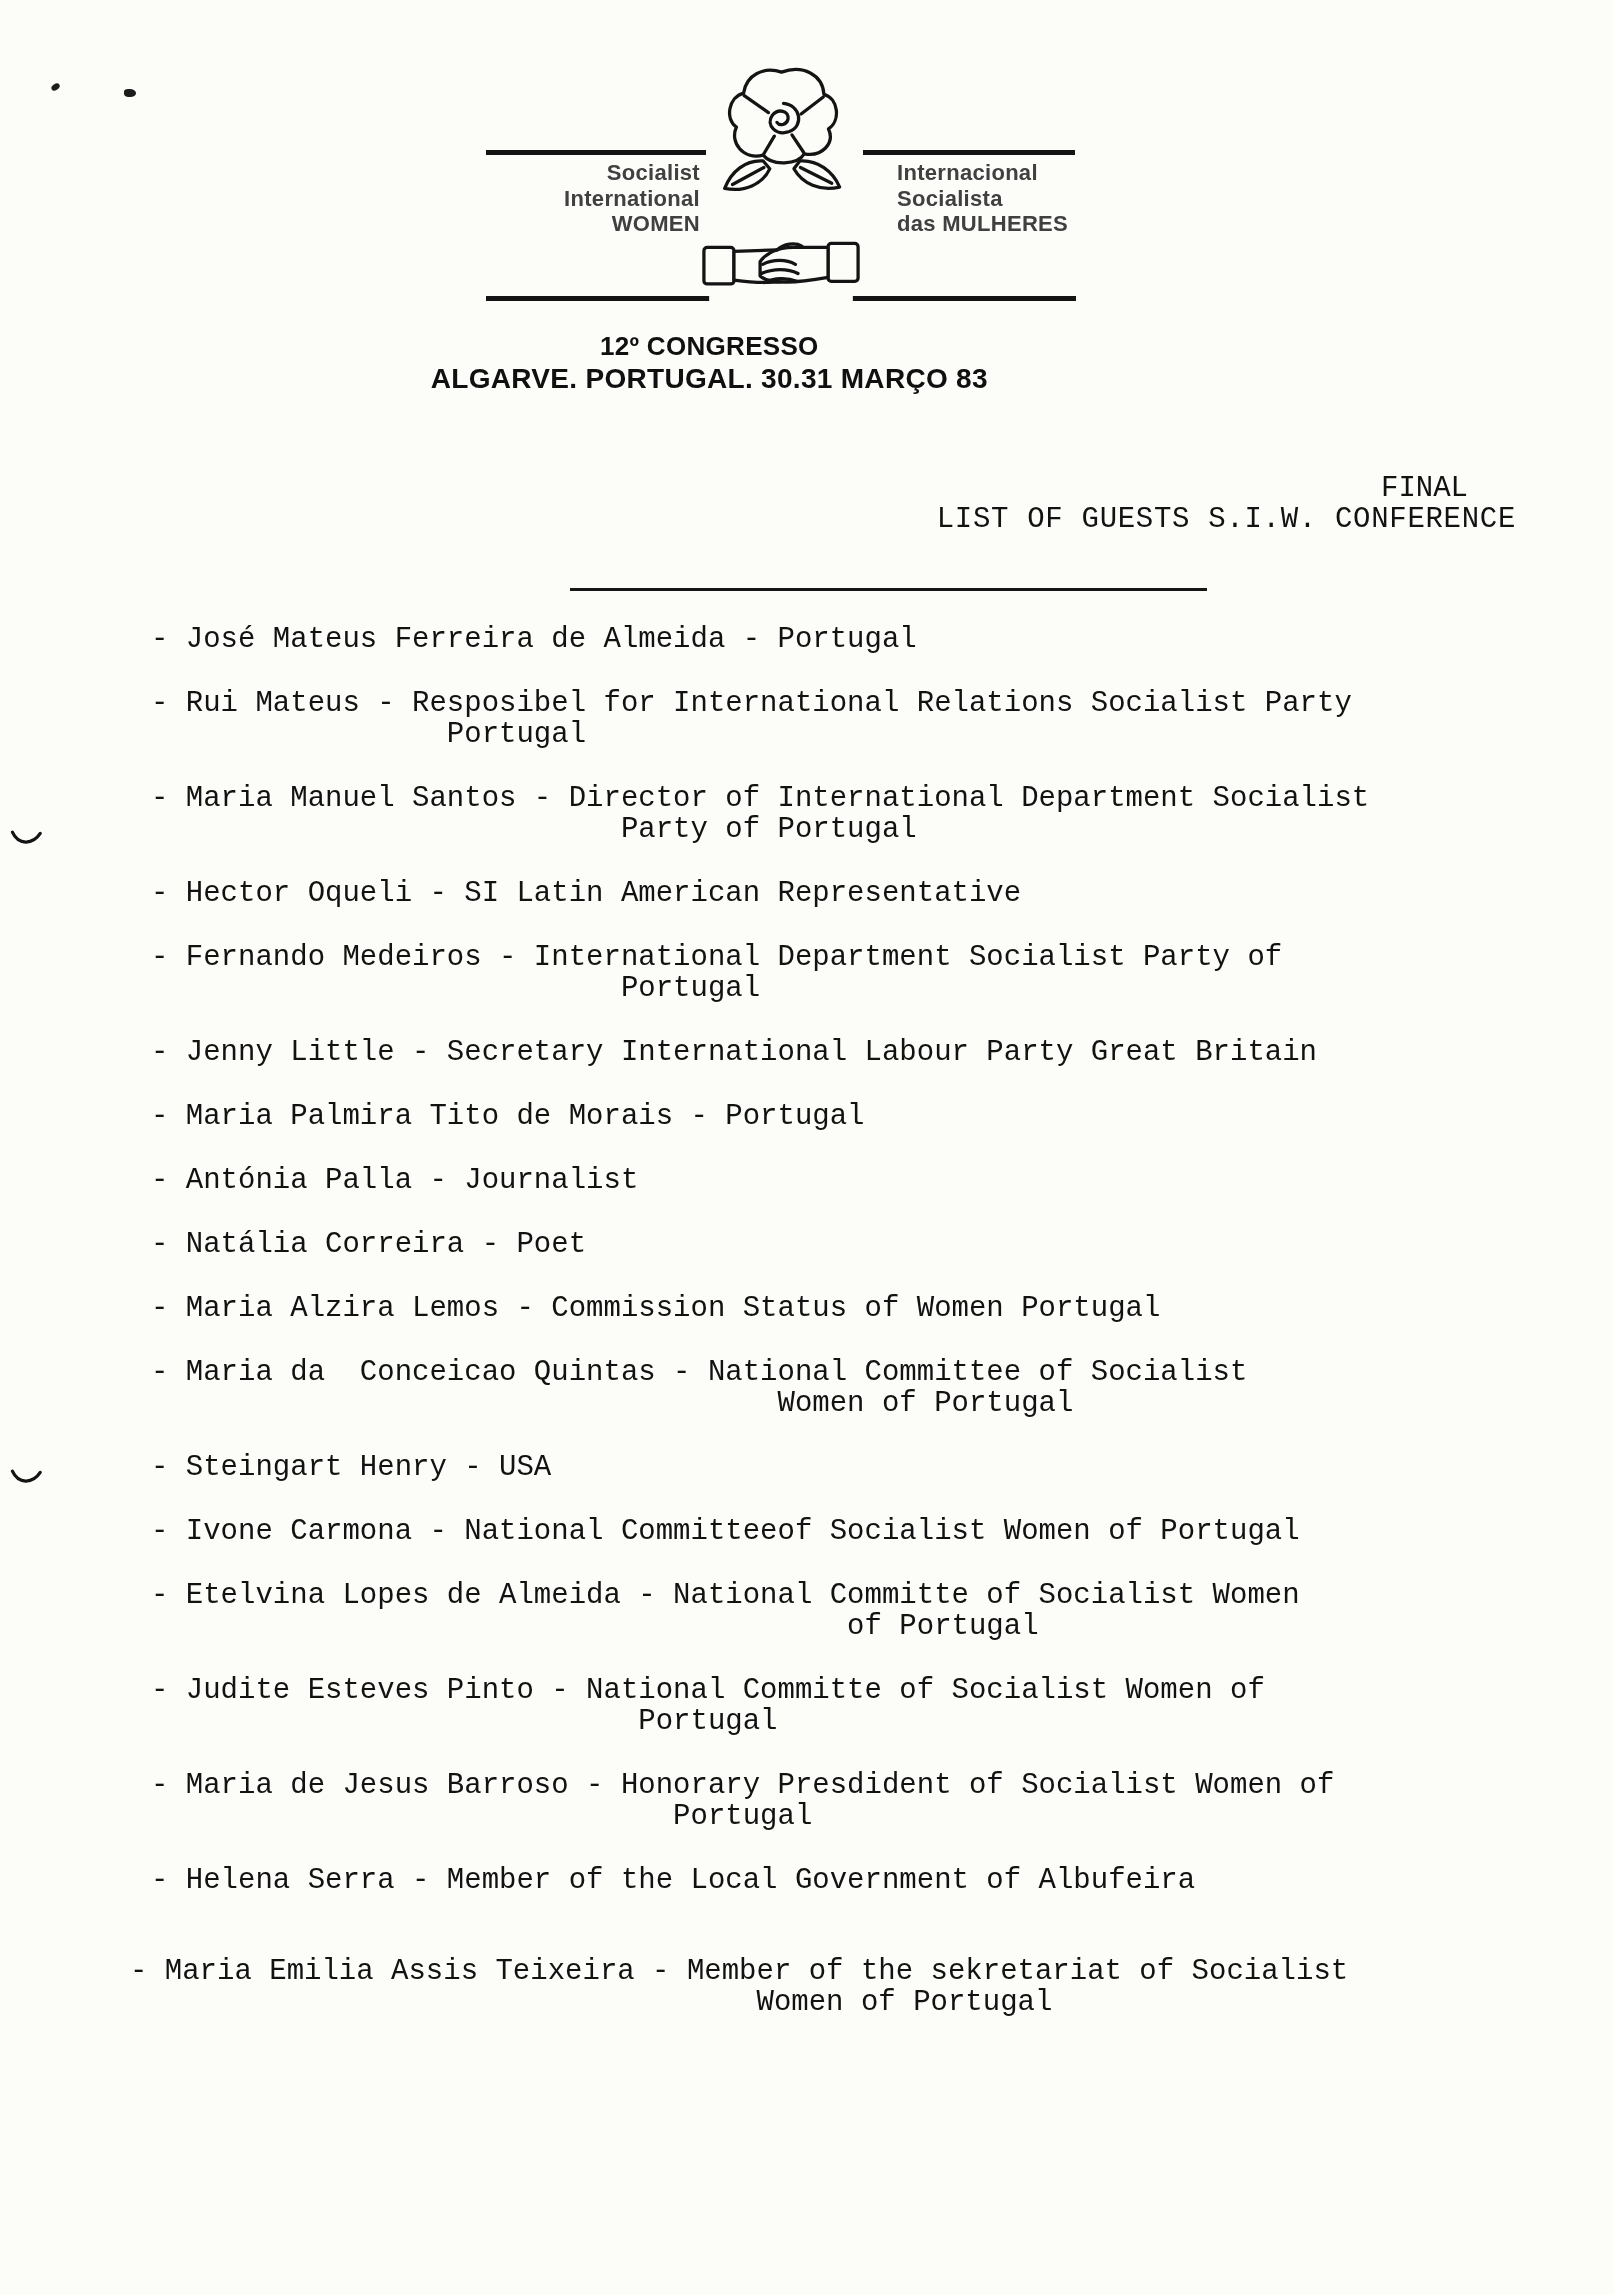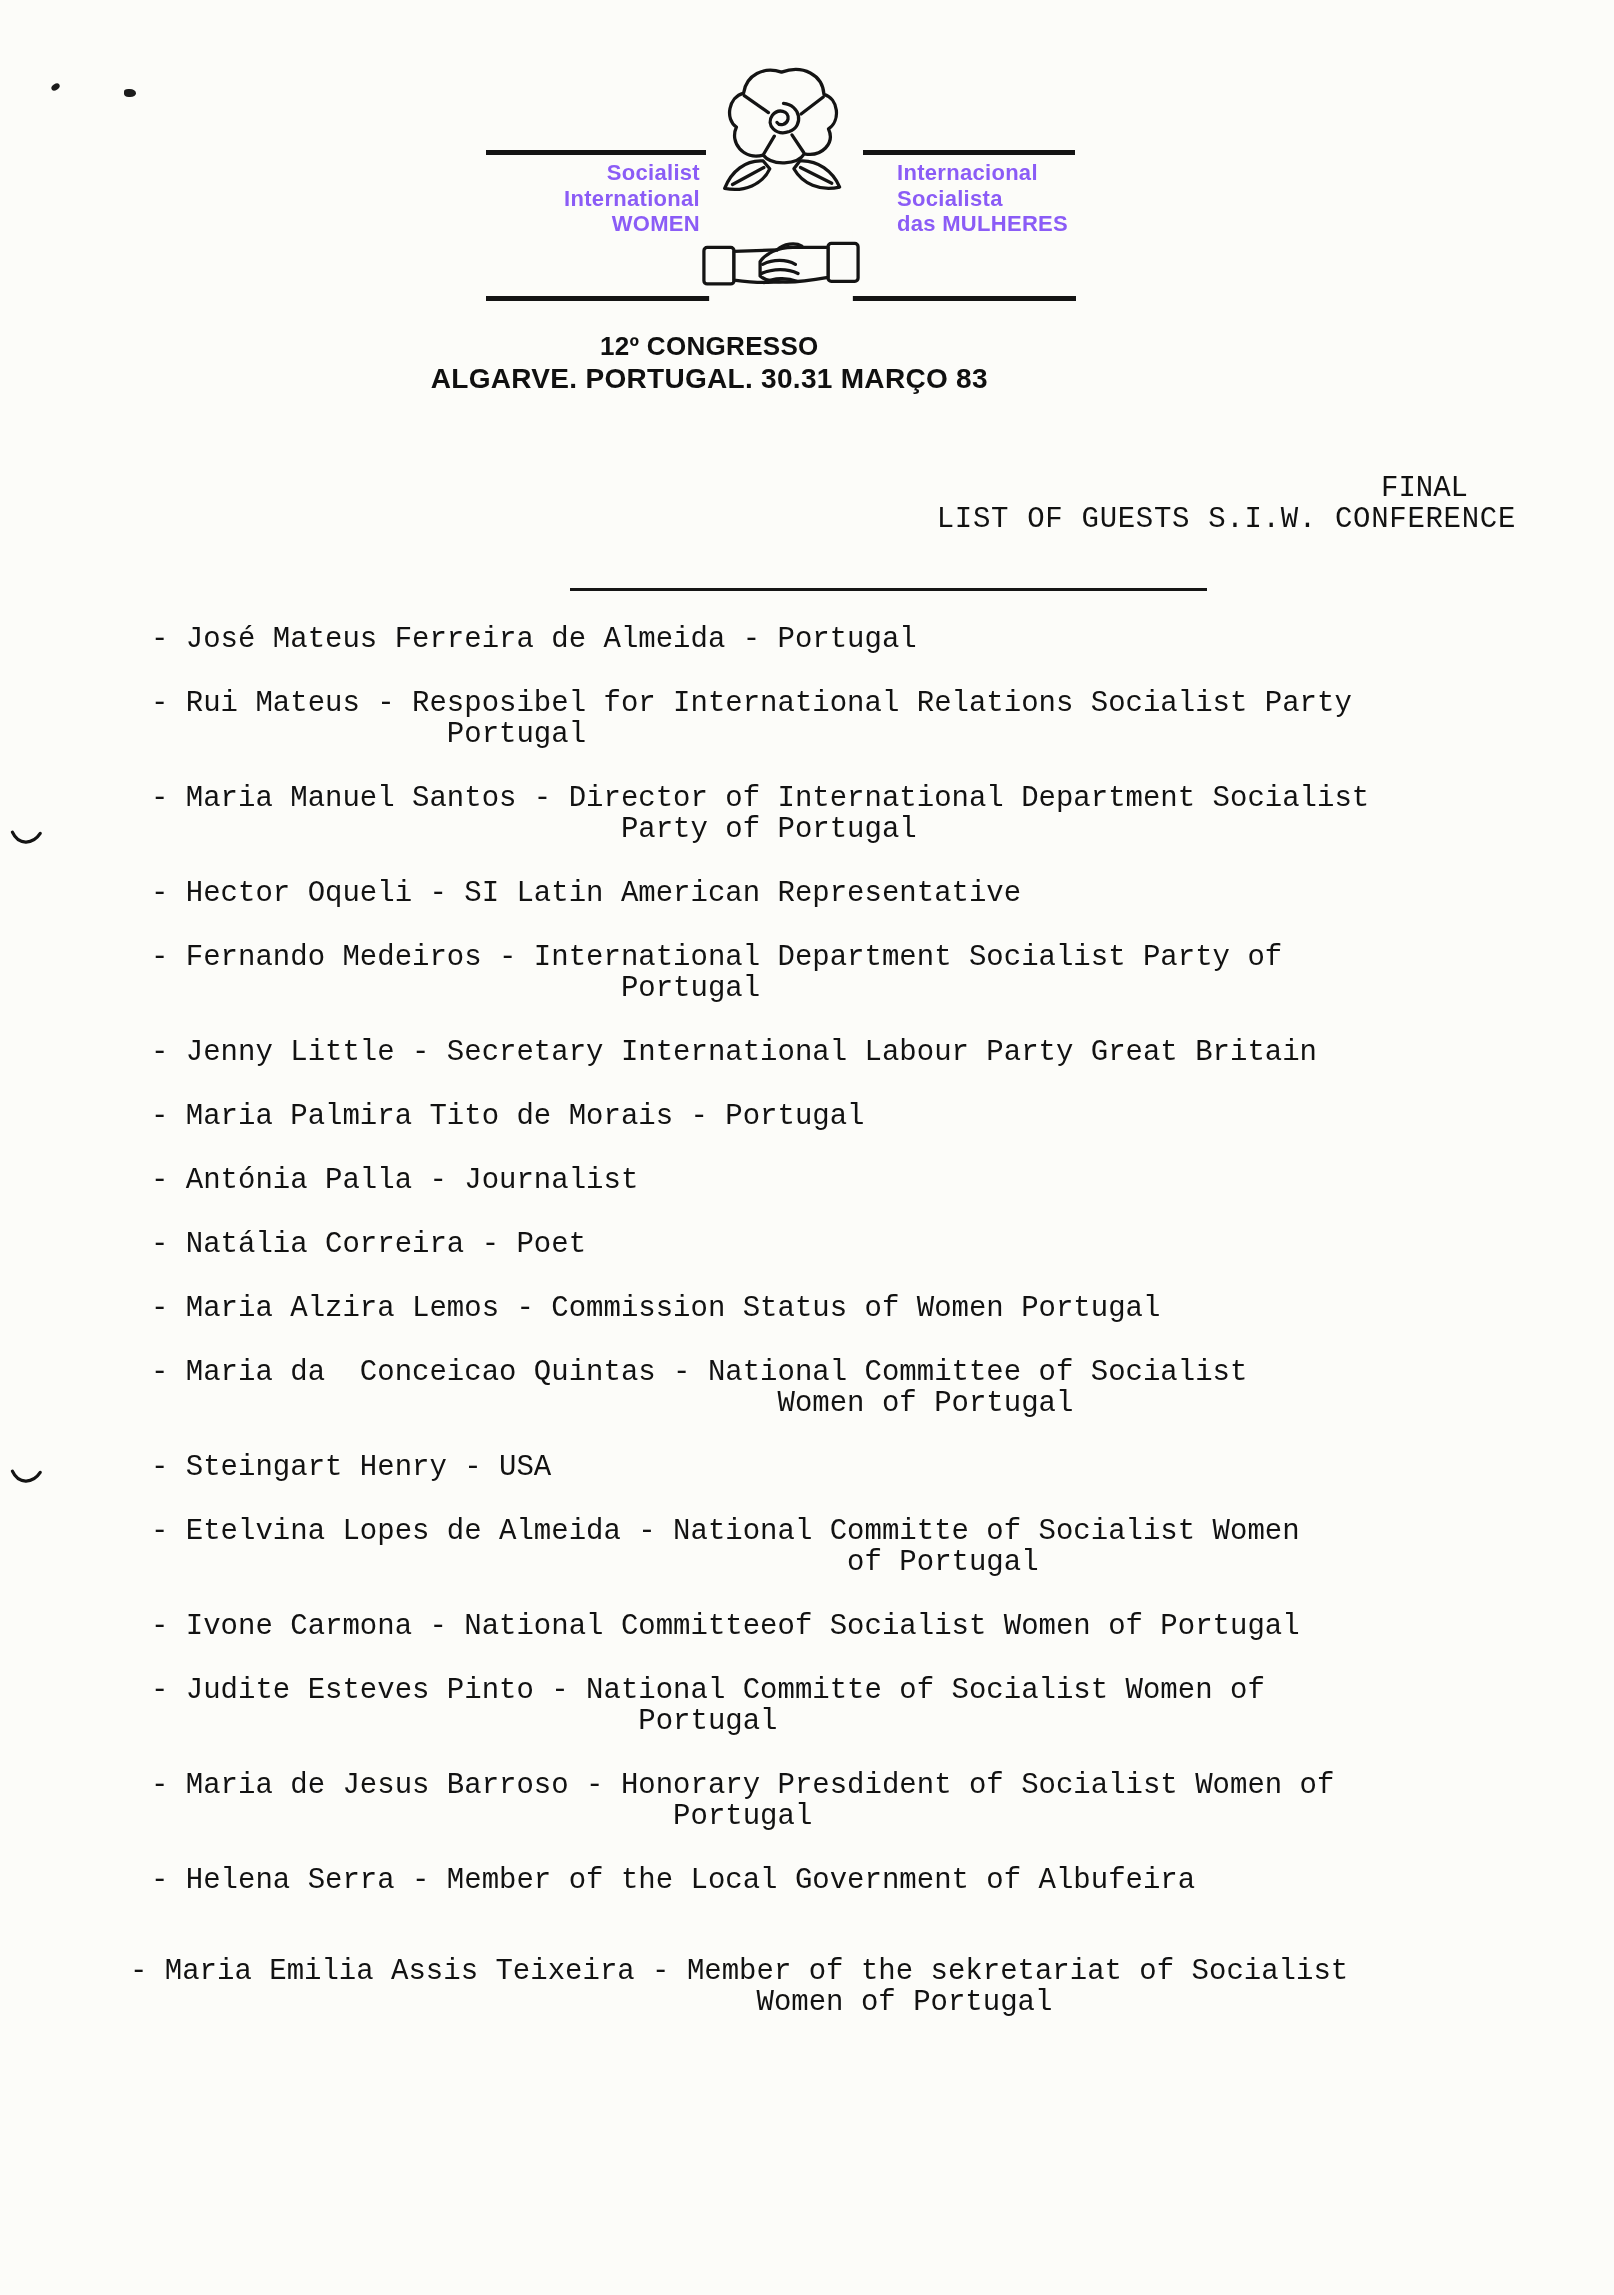--- a/index.html
+++ b/index.html
@@ -27,21 +27,21 @@
   .rule { position: absolute; background: #141414; height: 4.6px; }
   .rule-top-left  { left: 0;    top: 87px; width: 220px; }
   .rule-top-right { left: 377px; top: 87px; width: 212px; }
   .rule-bottom    { left: 0;    top: 233px; width: 590px; }
   .rose { position: absolute; left: 220px; top: 0; }
   .handshake { position: absolute; left: 214px; top: 149px; }
   .logo-text {
     position: absolute; top: 97px;
     font-family: "Liberation Sans", sans-serif;
     font-weight: bold; font-size: 22px; line-height: 25.5px;
-    color: #8b5cf6; letter-spacing: 0.3px;
+    color: #404040; letter-spacing: 0.3px;
   }
   .logo-text-left  { left: 0; width: 214px; text-align: right; }
   .logo-text-right { left: 411px; width: 178px; text-align: left; }
 
   
   .congress {
     position: absolute; left: 0; top: 331px; width: 1458px;
     text-align: center;
     font-family: "Liberation Sans", sans-serif;
     font-weight: bold; color: #101010;
@@ -175,27 +175,27 @@
         <div class="mono-line">- Maria Alzira Lemos - Commission Status of Women Portugal</div>
       </div>
       <div class="guest-entry">
         <div class="mono-line">- Maria da  Conceicao Quintas - National Committee of Socialist</div>
         <div class="mono-line">                                    Women of Portugal</div>
       </div>
       <div class="guest-entry">
         <div class="mono-line">- Steingart Henry - USA</div>
       </div>
       <div class="guest-entry">
+        <div class="mono-line">- Ivone Carmona - National Committeeof Socialist Women of Portugal</div>
+      </div>
+      <div class="guest-entry">
         <div class="mono-line">- Etelvina Lopes de Almeida - National Committe of Socialist Women</div>
         <div class="mono-line">                                        of Portugal</div>
       </div>
       <div class="guest-entry">
-        <div class="mono-line">- Ivone Carmona - National Committeeof Socialist Women of Portugal</div>
-      </div>
-      <div class="guest-entry">
         <div class="mono-line">- Judite Esteves Pinto - National Committe of Socialist Women of</div>
         <div class="mono-line">                            Portugal</div>
       </div>
       <div class="guest-entry">
         <div class="mono-line">- Maria de Jesus Barroso - Honorary Presdident of Socialist Women of</div>
         <div class="mono-line">                              Portugal</div>
       </div>
       <div class="guest-entry">
         <div class="mono-line">- Helena Serra - Member of the Local Government of Albufeira</div>
       </div>

